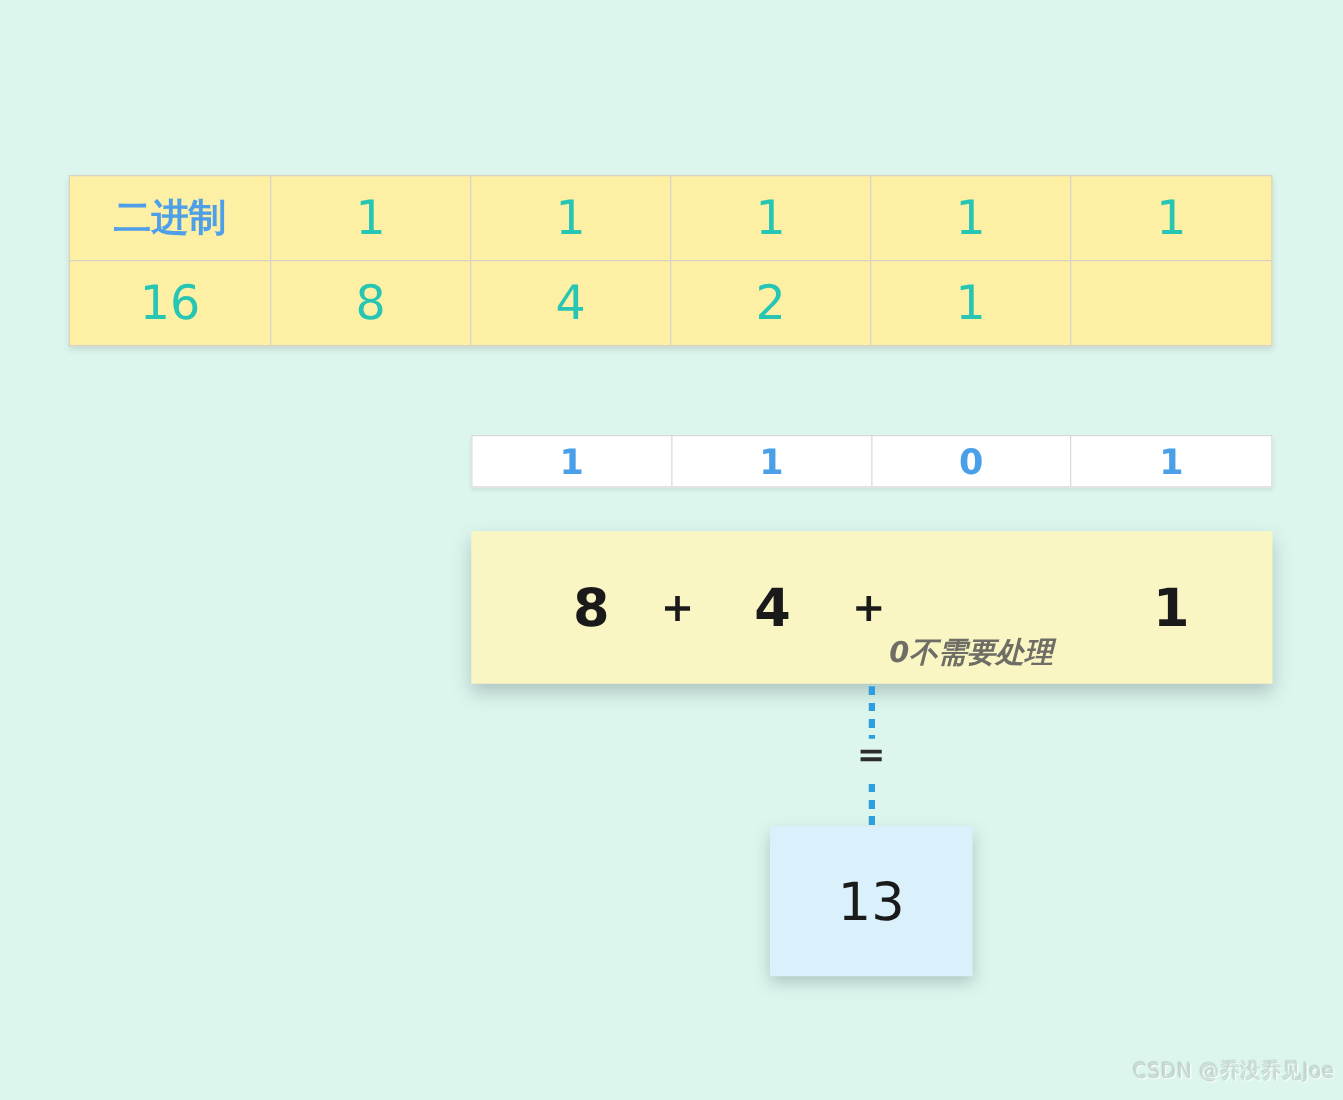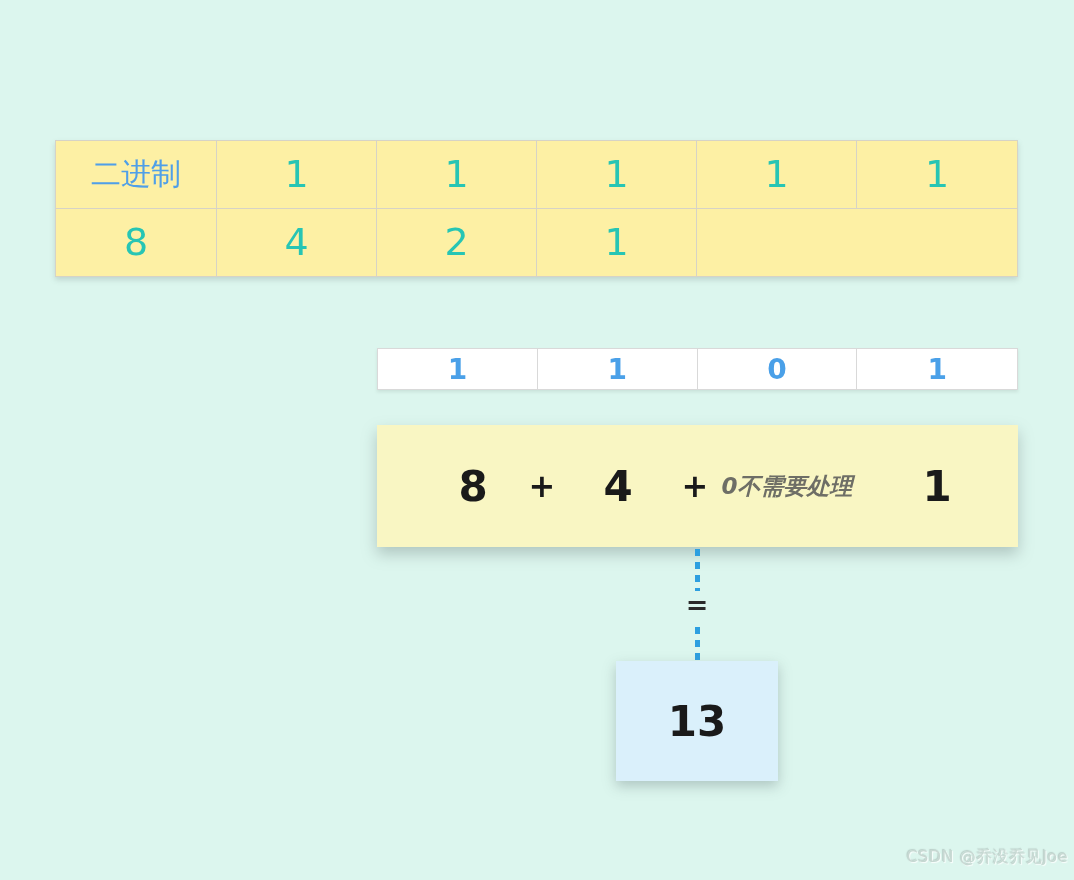--- a/index.html
+++ b/index.html
@@ -39,21 +39,21 @@
     align-items: center;
     justify-content: center;
     border-right: 1px solid var(--cell-border, #d6d3c6);
     border-bottom: 1px solid var(--cell-border, #d6d3c6);
   }
   .conv-table > .conv-cell:nth-child(6n) { border-right: none; }
   .conv-table > .conv-cell:nth-child(n+7) { border-bottom: none; }
   .conv-label {
     color: var(--label-blue, #4f9fe8);
     font-size: 30px;
-    font-weight: normal;
+    font-weight: bold;
     text-align: right;
   }
   .conv-val {
     color: var(--value-teal, #27c5b4);
     font-size: 38px;
   }
 
   
   .bin-table {
     position: absolute;
@@ -101,21 +101,21 @@
   .sum-note {
     font-size: 23px;
     font-weight: bold;
     font-style: italic;
     color: var(--note-gray, #6e6e66);
   }
   .sum-t1 { left: 96px; }
   .sum-p1 { left: 165px; }
   .sum-t2 { left: 241px; }
   .sum-p2 { left: 318px; }
-  .sum-n  { left: 410px; }
+  .sum-n  { left: 400px; margin-top: 36px; }
   .sum-t3 { left: 560px; }
 
   
   .dot-line {
     position: absolute;
     width: 5px;
     background: repeating-linear-gradient(
       to bottom,
       var(--connector-blue, #2d9fe0) 0 7px,
       transparent 7px 13px
@@ -141,21 +141,21 @@
     width: 162px;
     height: 120px;
     background: var(--result-bg, #daf0fb);
     box-shadow: 0 5px 12px rgba(120,140,140,.45);
     display: flex;
     align-items: center;
     justify-content: center;
   }
   .result-val {
     font-size: 42px;
-    font-weight: bold;
+    font-weight: normal;
     color: var(--text-dark, #1a1a1a);
   }
 
   
   .watermark {
     position: absolute;
     right: 6px;
     bottom: 12px;
     font-size: 16px;
     color: #c7d8d2;
@@ -170,20 +170,21 @@
 <div class="stage">
 
   <div class="conv-table">
     <div class="conv-cell conv-label">二进制</div>
     <div class="conv-cell conv-val">1</div>
     <div class="conv-cell conv-val">1</div>
     <div class="conv-cell conv-val">1</div>
     <div class="conv-cell conv-val">1</div>
     <div class="conv-cell conv-val">1</div>
 
+    <div class="conv-cell conv-val">16</div>
     <div class="conv-cell conv-val">8</div>
     <div class="conv-cell conv-val">4</div>
     <div class="conv-cell conv-val">2</div>
     <div class="conv-cell conv-val">1</div>
   </div>
 
   <div class="bin-table">
     <div class="bin-cell">1</div>
     <div class="bin-cell">1</div>
     <div class="bin-cell">0</div>

